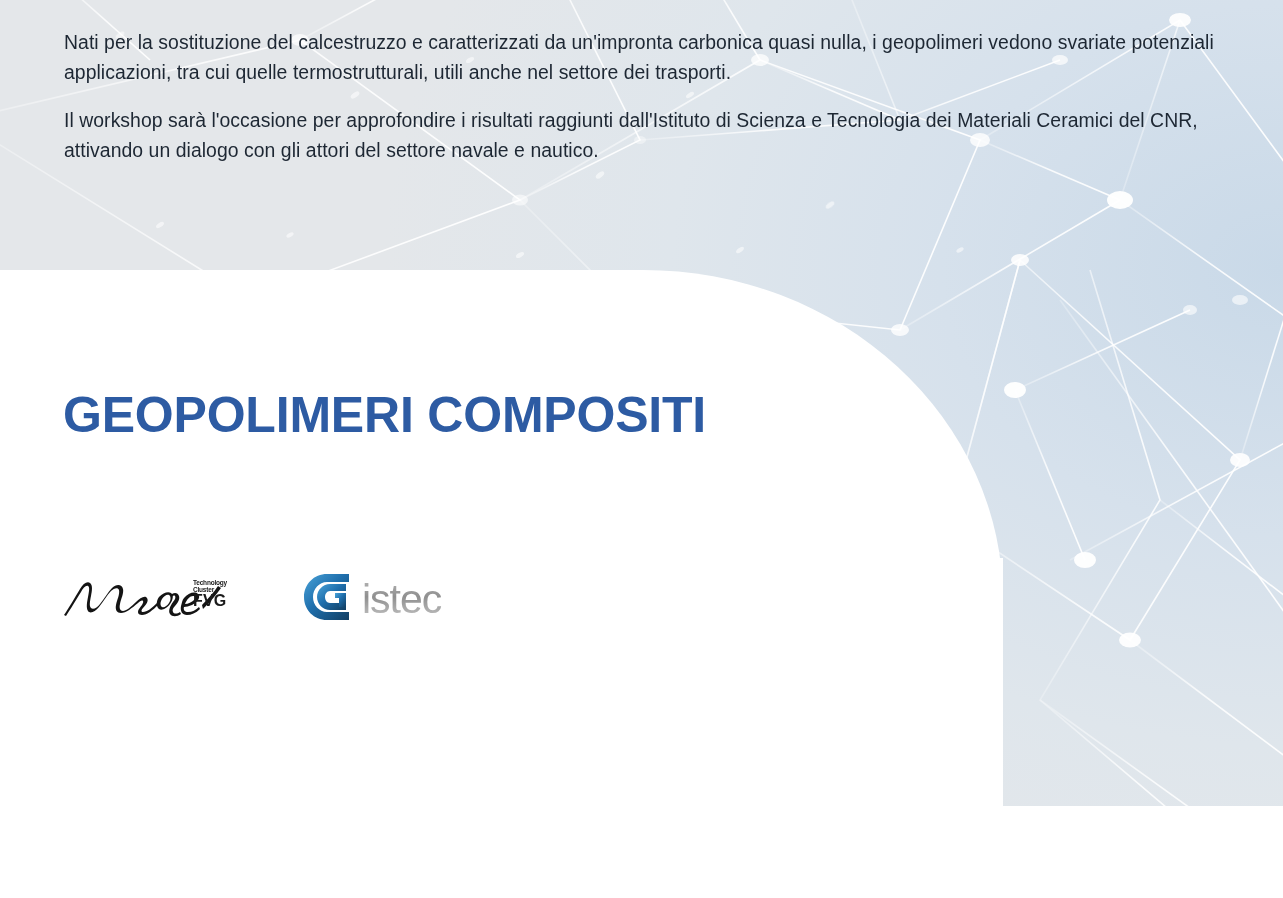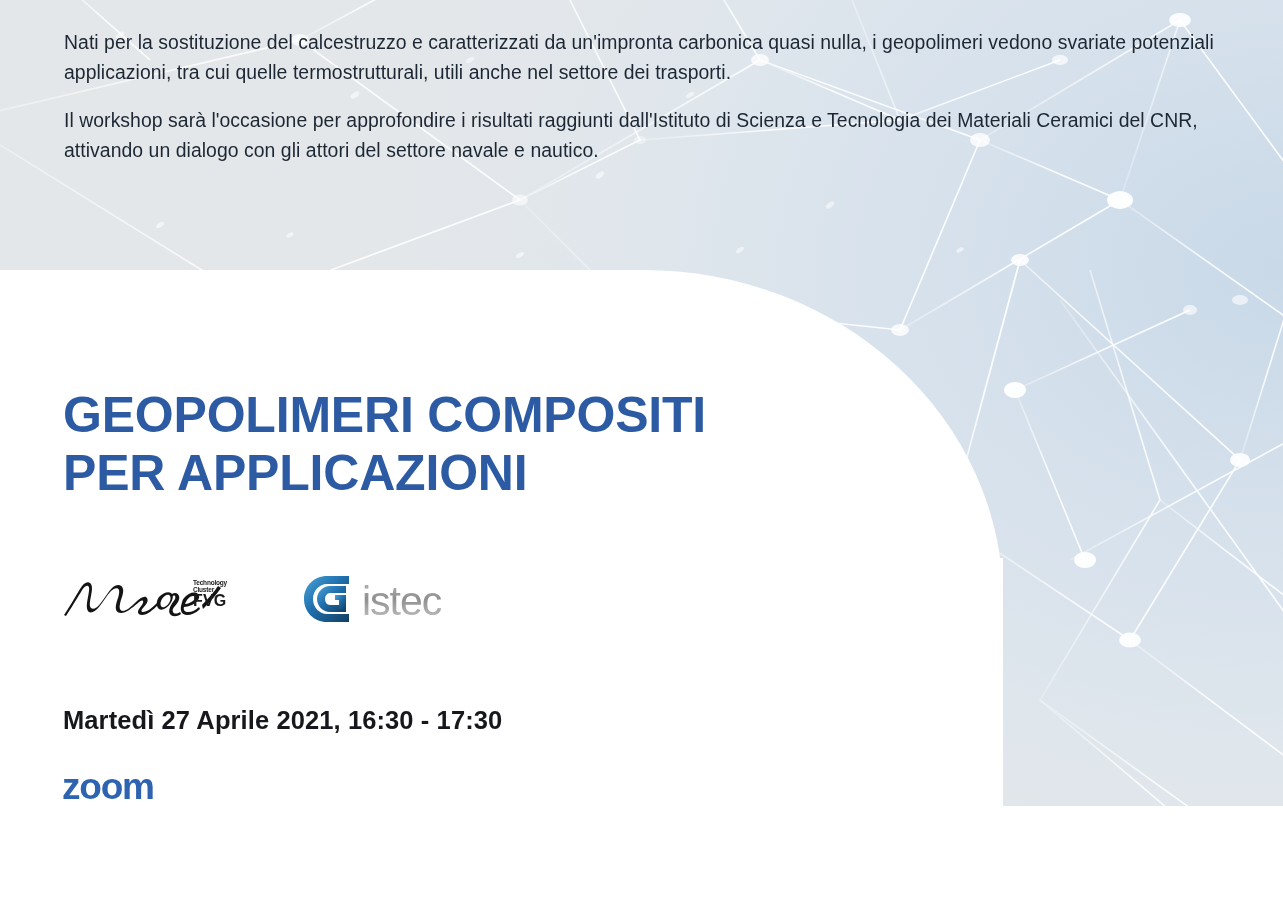--- a/index.html
+++ b/index.html
@@ -84,21 +84,21 @@
     letter-spacing: -0.2px;
   }
   .title-line { display: block; white-space: nowrap; }
 
   
   .logo-row {
     position: absolute;
     left: 62px;
     top: 572px;
     display: flex;
-    align-items: center;
+    align-items: flex-start;
     gap: 62px;
   }
   .logo-mare { position: relative; width: 178px; height: 56px; }
   .logo-mare svg { position: absolute; left: 0; top: 0; }
   .logo-istec { position: relative; width: 186px; height: 52px; }
   .logo-istec svg { position: absolute; left: 0; top: 0; }
 
   
   .event-date {
     position: absolute;
@@ -208,21 +208,20 @@
   <div class="white-panel-tail"></div>
   <div class="white-panel"></div>
 
   <div class="intro">
     <p>Nati per la sostituzione del calcestruzzo e caratterizzati da un'impronta carbonica quasi nulla, i geopolimeri vedono svariate potenziali applicazioni, tra cui quelle termostrutturali, utili anche nel settore dei trasporti.</p>
     <p>Il workshop sarà l'occasione per approfondire i risultati raggiunti dall'Istituto di Scienza e Tecnologia dei Materiali Ceramici del CNR, attivando un dialogo con gli attori del settore navale e nautico.</p>
   </div>
 
   <h1 class="title">
     <span class="title-line">GEOPOLIMERI COMPOSITI</span>
-    <span class="title-line">PER APPLICAZIONI</span>
   </h1>
 
   <div class="logo-row">
 
     <div class="logo-mare">
       <svg width="178" height="56" viewBox="0 0 178 56">
         <g fill="#141414">
           <path d="M4 44 C8 38 14 28 19 20 C21 16 24 13 26 14 C28 15 27 20 26 25 C25 30 24 36 26 39
                    C28 42 33 40 37 35 C41 30 45 23 49 19 C52 16 56 15 57 18 C58 22 55 28 54 33
                    C53 38 55 41 59 41 C64 41 70 36 76 31 C78 29 80 28 81 29 C82 31 79 34 77 37
@@ -272,21 +271,15 @@
           <path d="M33 21 L44 21 L44 35 L37 35 L37 26 L33 26 Z"></path>
         </g>
         <g fill="url(#istecGray)" font-family="'Liberation Sans', sans-serif" font-size="41" font-weight="500" letter-spacing="-1">
           <text x="60" y="41">istec</text>
         </g>
       </svg>
     </div>
 
   </div>
 
-  <div class="event-date">Martedì 27 Aprile 2021, 16:30 - 17:30</div>
-
-  <div class="zoom-logo">
-    <svg width="118" height="40" viewBox="0 0 118 40">
-      <text x="0" y="31" fill="#2d63b0" font-family="'Liberation Sans', sans-serif" font-size="37" font-weight="bold" letter-spacing="-1.2">zoom</text>
-    </svg>
-  </div>
+
 
 </div>
 
 </body></html>

